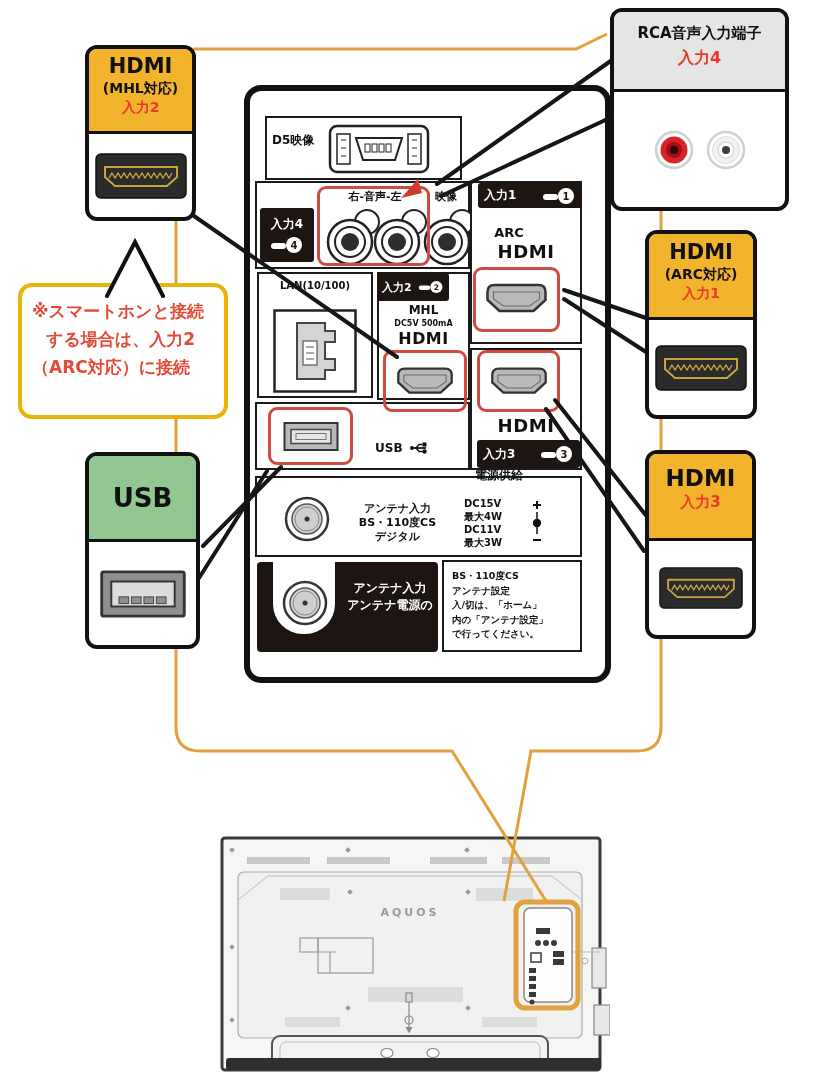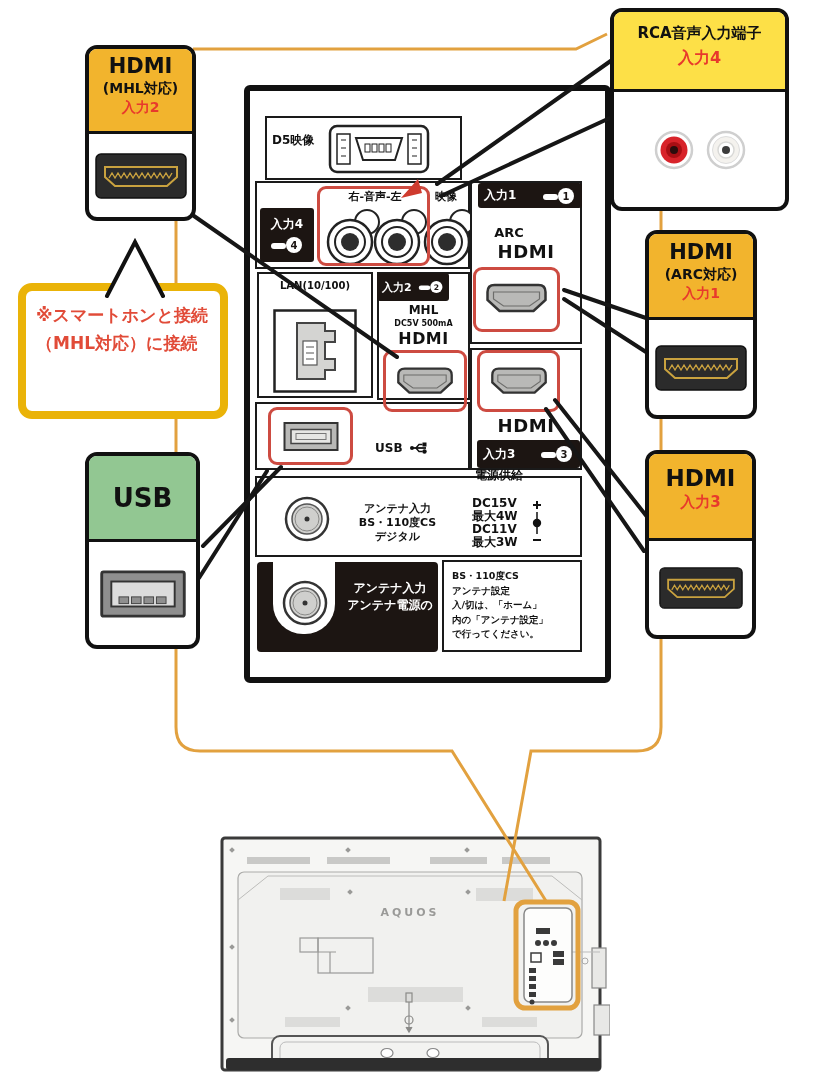--- a/index.html
+++ b/index.html
@@ -17,21 +17,21 @@
   .small-b{font-weight:bold}
   svg{display:block}
   .wire{fill:none;stroke:#E2A13F;stroke-width:3}
   .bline{fill:none;stroke:#161616;stroke-width:4;stroke-linecap:round}
 </style>
 </head>
 <body>
 
 <div id="stage">
 
-  <div class="abs" style="left:244px;top:85px;width:367px;height:598px;border:6px solid #111;border-radius:6px;background:#fff;z-index:1">
+  <div class="abs" style="left:244px;top:85px;width:367px;height:598px;border:6px solid #111;border-radius:17px;background:#fff;z-index:1">
 
     <div class="abs sec" style="left:15px;top:25px;width:197px;height:64px"></div>
     <div class="abs small-b" style="left:22px;top:41px;font-size:12px">D5映像</div>
     <svg class="abs" style="left:78px;top:33px" width="102" height="50" viewBox="0 0 102 50">
       <rect x="2" y="2" width="98" height="46" rx="7" fill="#fff" stroke="#222" stroke-width="2.5"></rect>
       <rect x="9" y="10" width="13" height="30" fill="#fff" stroke="#222" stroke-width="1.5"></rect>
       <path d="M13,16 h5 M13,24 h5 M13,32 h5" stroke="#222" stroke-width="1.2" fill="none"></path>
       <rect x="80" y="10" width="13" height="30" fill="#fff" stroke="#222" stroke-width="1.5"></rect>
       <path d="M84,16 h5 M84,24 h5 M84,32 h5" stroke="#222" stroke-width="1.2" fill="none"></path>
       <path d="M28,14 H74 L67,36 H35 Z" fill="#fff" stroke="#222" stroke-width="2"></path>
@@ -159,21 +159,21 @@
       <circle cx="25" cy="25" r="15" fill="#cfcfcd" stroke="#555" stroke-width="1.5"></circle>
       <circle cx="25" cy="25" r="12" fill="none" stroke="#8a8a88" stroke-width="1"></circle>
       <circle cx="25" cy="25" r="2.5" fill="#333"></circle>
     </svg>
     <div class="abs ctr small-b" style="left:90px;top:408px;width:115px;height:48px;flex-direction:column;font-size:11px;line-height:14px">
       <span>アンテナ入力</span>
       <span>BS・110度CS</span>
       <span>デジタル</span>
     </div>
     <div class="abs small-b" style="left:225px;top:376px;font-size:12px">電源供給</div>
-    <div class="abs small-b" style="left:222px;top:406px;width:48px;font-size:12px;line-height:13px">
+    <div class="abs small-b" style="left:214px;top:406px;width:48px;font-size:10px;line-height:13px">
       <div>DC15V</div>
       <div>最大4W</div>
       <div>DC11V</div>
       <div>最大3W</div>
     </div>
     <svg class="abs" style="left:278px;top:407px" width="18" height="50" viewBox="0 0 18 50">
       <path d="M9,3 V11 M5,7 H13" stroke="#111" stroke-width="2" fill="none"></path>
       <path d="M9,14 V36" stroke="#111" stroke-width="1.5" fill="none"></path>
       <circle cx="9" cy="25" r="4.2" fill="#111"></circle>
       <path d="M5,42 H13" stroke="#111" stroke-width="2" fill="none"></path>
@@ -287,21 +287,21 @@
     <path class="bline" d="M194,216 L397,357"></path>
     <path class="bline" d="M564,290 L646,318"></path>
     <path class="bline" d="M564,299 L646,352"></path>
     <path class="bline" d="M555,400 L648,518"></path>
     <path class="bline" d="M546,409 L644,551"></path>
     <path class="bline" d="M281,467 L203,546"></path>
     <path class="bline" d="M267,471 L199,578"></path>
   </svg>
 
   <div class="abs callout" style="left:610px;top:8px;width:179px;height:203px">
-    <div class="chead" style="background:#fde047;padding-top:9px;height:68px">
+    <div class="chead" style="background:#e5e5e5;padding-top:9px;height:68px">
       <div style="font-size:15px;line-height:25px">RCA音声入力端子</div>
       <div style="font-size:16px;line-height:24px;color:#E8392C">入力4</div>
     </div>
     <div class="cbody">
       <svg width="40" height="40" viewBox="0 0 40 40">
         <circle cx="20" cy="20" r="18" fill="#fff" stroke="#cfcfcf" stroke-width="2.5"></circle>
         <circle cx="20" cy="20" r="13.5" fill="#D8232A"></circle>
         <circle cx="20" cy="20" r="8" fill="#a80f14"></circle>
         <circle cx="20" cy="20" r="4" fill="#2b0d0d"></circle>
       </svg>
@@ -322,24 +322,25 @@
     </div>
     <div class="cbody">
       <svg width="92" height="46" viewBox="0 0 92 46">
         <rect x="1" y="1" width="90" height="44" rx="5" fill="#2b2b2b" stroke="#111" stroke-width="1.5"></rect>
         <path d="M10,14 H82 V24 L72,33 H20 L10,24 Z" fill="none" stroke="#c9a23f" stroke-width="2"></path>
         <polyline points="14,25 17,20 20,25 23,20 26,25 29,20 32,25 35,20 38,25 41,20 44,25 47,20 50,25 53,20 56,25 59,20 62,25 65,20 68,25 71,20 74,25 77,20" fill="none" stroke="#c9a23f" stroke-width="1.4"></polyline>
       </svg>
     </div>
   </div>
 
-  <div class="abs" style="left:18px;top:283px;width:210px;height:136px;border:8px solid #eab308;border-radius:14px;background:#fff;z-index:20;
+  <div class="abs" style="left:18px;top:283px;width:210px;height:136px;border:4px solid #eab308;border-radius:14px;background:#fff;z-index:20;
               padding:10px 10px;font-size:17px;line-height:28px;font-weight:bold;color:#E14B38">
     <div>※スマートホンと接続</div>
-    <div>（MHL対応）に接続</div>
+    <div style="padding-left:14px">する場合は、入力2</div>
+    <div>（ARC対応）に接続</div>
   </div>
   <svg class="abs" style="left:100px;top:234px;z-index:21" width="70" height="66" viewBox="0 0 70 66">
     <path d="M7,62 L35,8 L63,62" fill="#fff" stroke="#111" stroke-width="4" stroke-linecap="round"></path>
   </svg>
 
   <div class="abs callout" style="left:85px;top:452px;width:115px;height:197px">
     <div class="chead ctr" style="background:#92C792;height:83px">
       <span style="font-size:26px;font-weight:800">USB</span>
     </div>
     <div class="cbody">

